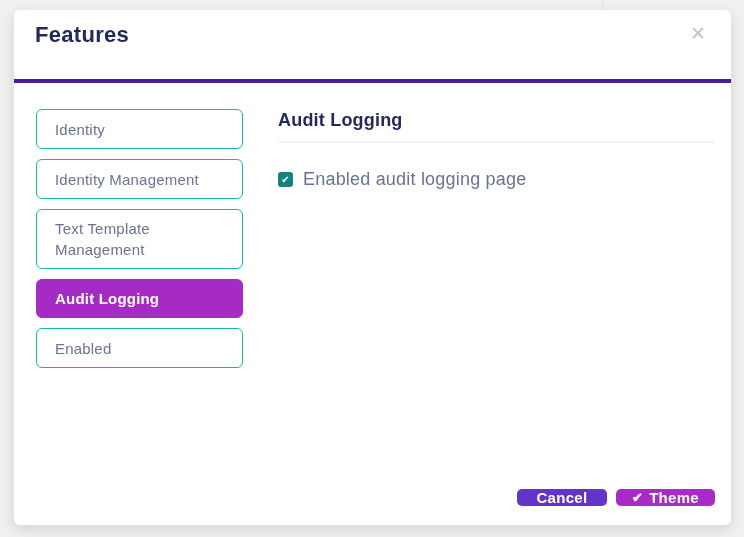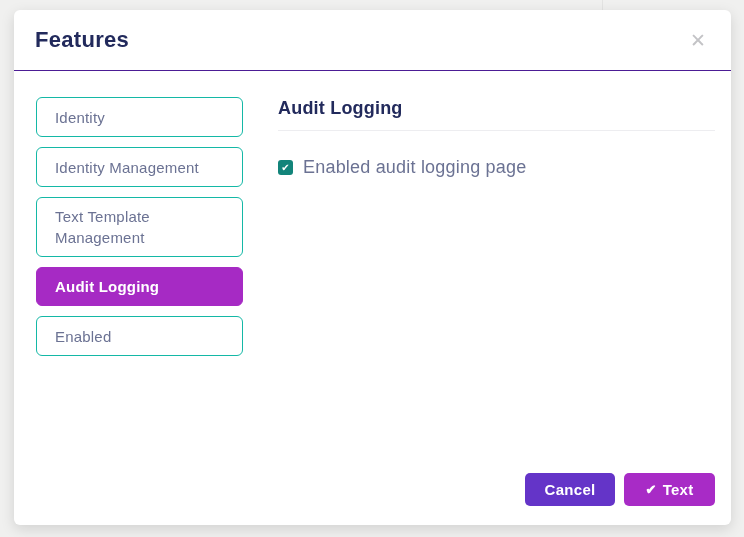--- a/index.html
+++ b/index.html
@@ -20,22 +20,22 @@
   }
   .bg-seam{position:absolute;left:602px;top:0;width:1px;height:10px;background:#e3e3e2;}
 
   .modal{
     position:absolute;left:14px;top:10px;width:717px;height:515px;
     background:#ffffff;border-radius:6px;
     box-shadow:0 4px 14px rgba(0,0,0,0.13);
     display:flex;flex-direction:column;
   }
   .modal-header{
-    height:61px;flex:0 0 61px;display:flex;align-items:center;justify-content:space-between;
-    padding:0 21px;border-bottom:1px solid #4c1d95;
+    height:61px;flex:0 0 61px;display:flex;align-items:flex-start;justify-content:space-between;
+    padding:0 21px;border-bottom:4px solid #4c1d95;margin-top:12px;
   }
   .modal-title{
     font-size:22px;font-weight:bold;color:var(--heading_text);letter-spacing:0.3px;
   }
   .close-x{
     font-size:19px;color:#c3c3c6;line-height:1;cursor:pointer;font-weight:400;
     padding:2px 4px;user-select:none;
   }
 
   .modal-body{flex:1 1 auto;display:flex;padding:26px 16px 0 22px;min-height:0;}
@@ -69,21 +69,21 @@
     color:#fff;font-size:10px;line-height:1;flex:0 0 15px;
   }
   .checkbox:not(.checked) span{visibility:hidden;}
   .checkbox-label{font-size:18px;color:var(--muted_text);letter-spacing:0.2px;}
 
   .modal-footer{
     flex:0 0 auto;display:flex;justify-content:flex-end;align-items:flex-end;
     gap:9px;padding:0 16px 19px 0;
   }
   .btn{
-    height:33px;border:none;border-radius:5px;color:#ffffff;
+    height:17px;border:none;border-radius:5px;color:#ffffff;
     font-family:"Liberation Sans", sans-serif;font-size:15px;font-weight:bold;
     display:inline-flex;align-items:center;justify-content:center;
     cursor:pointer;letter-spacing:0.3px;
   }
   .btn-cancel{background:var(--cancel_button_bg);min-width:90px;padding:0 18px;}
   .btn-save{background:var(--save_button_bg);min-width:91px;padding:0 16px;gap:6px;}
   .btn-save .save-check{font-size:13px;line-height:1;}
 </style>
 </head>
 <body>
@@ -117,17 +117,17 @@
         <span class="checkbox-label">Enabled audit logging page</span>
       </div>
     </div>
 
   </div>
 
   <div class="modal-footer">
     <button class="btn btn-cancel">Cancel</button>
     <button class="btn btn-save">
       <span class="save-check">✔</span>
-      <span>Text</span>
+      <span>Theme</span>
     </button>
   </div>
 
 </div>
 
 </body></html>

